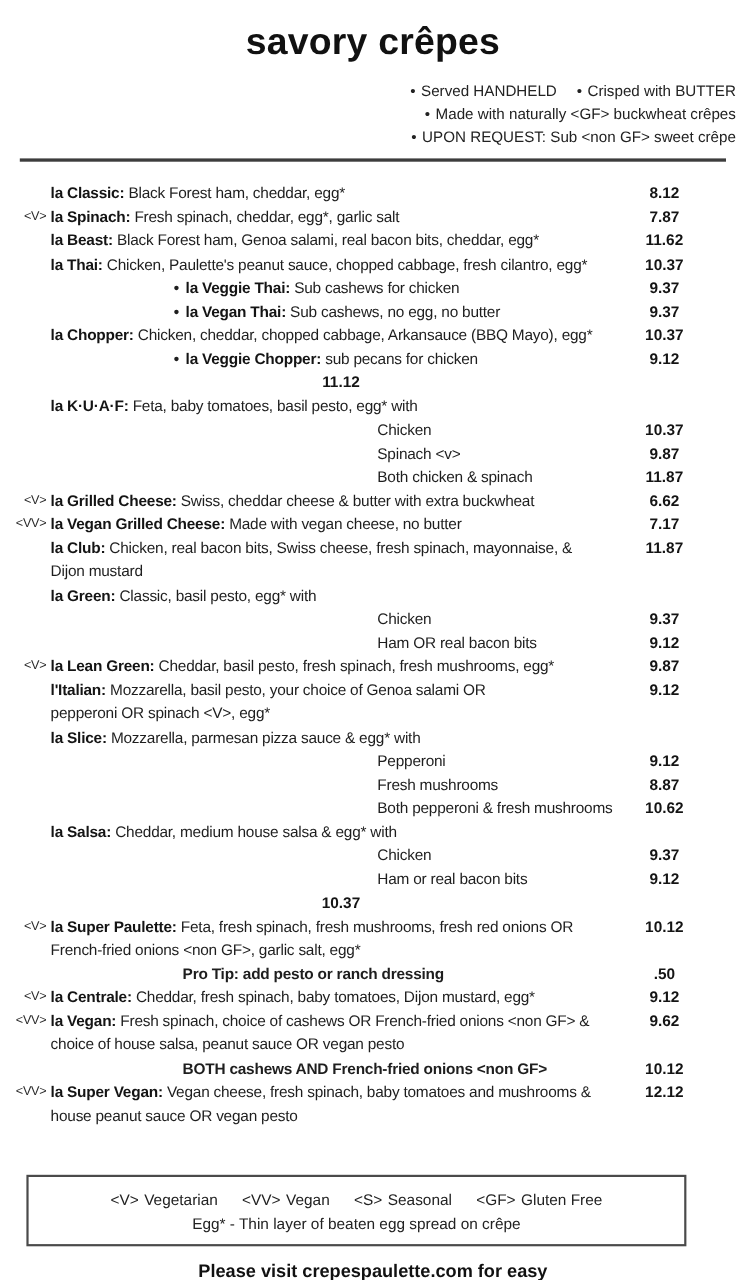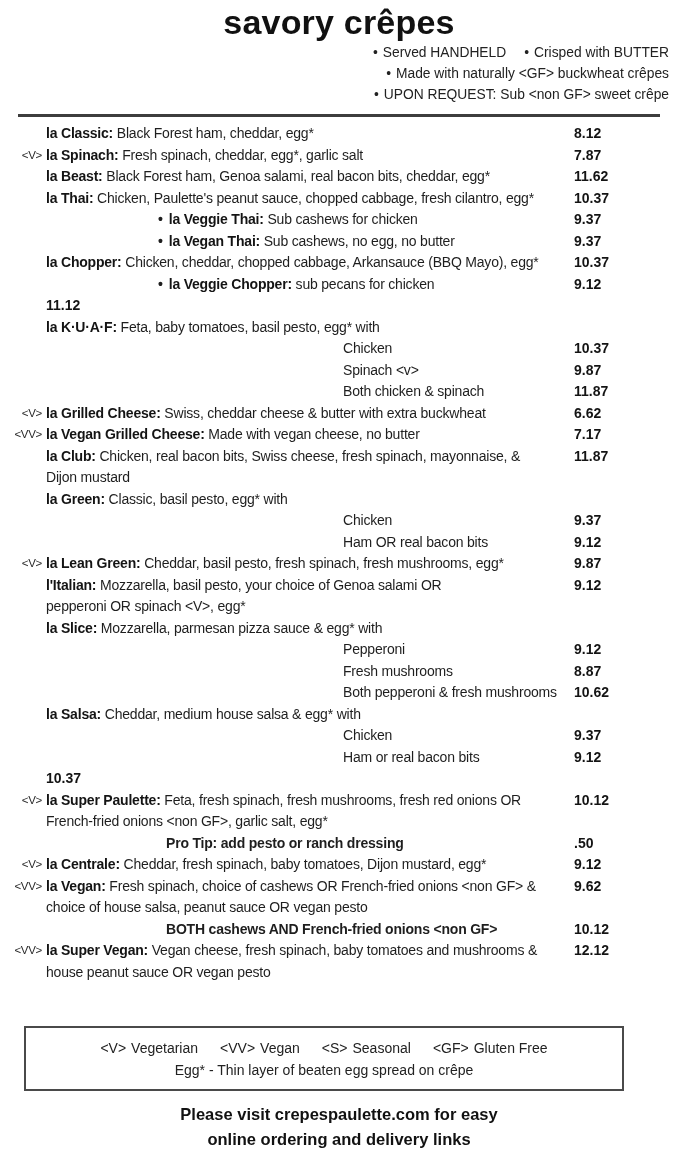--- a/index.html
+++ b/index.html
@@ -7,42 +7,42 @@
     position:relative;
     width:678px; height:1164px;
     background:#ffffff;
     color:#1e1e1e;
     font-family:"Liberation Sans", sans-serif;
     overflow:hidden;
   }
   .header { text-align:center; padding-top:4px; }
   .title {
     font-size:34px; font-weight:700; letter-spacing:0.2px;
-    color:#111; margin:0; line-height:36px;
+    color:#111; margin:16px; line-height:36px;
   }
   .bullets { margin-top:2px; font-size:13.8px; line-height:21px; color:#222;text-align:right; }
   .bline { white-space:nowrap; }
   .bseg { display:inline-block; margin:0 9px; }
   .bdot { margin-right:5px; }
   .rule { height:3px; background:#3d3d3d; margin:9px 18px 0 18px; }
 
   .menu {
-    margin-top:6px; margin-right:44px;
+    margin-top:18px; margin-right:44px;
     font-size:14px; line-height:21.5px; letter-spacing:-0.2px;
     color:#1e1e1e;
   }
   .row { display:grid; grid-template-columns:46px 1fr 60px; }
   .tag { text-align:right; padding-right:4px; font-size:11.5px; letter-spacing:-0.3px; color:#2a2a2a; white-space:nowrap; }
   .content { }
   .content.bullet { padding-left:112px; }
   .content.option { padding-left:297px; }
   .content.note   { padding-left:120px;font-weight:bold; }
   .name { font-weight:700; color:#141414; }
   .bdot2 { font-weight:700; margin-right:6px; }
-  .price { font-weight:700; text-align:left; color:#141414; letter-spacing:0; }
+  .price { font-weight:700; text-align:center; color:#141414; letter-spacing:0; }
 
   .legend-box {
     box-sizing:border-box;
     width:600px; margin:43px 0 0 24px;
     border:2px solid #4a4a4a;
     text-align:center;
     font-size:14px; line-height:22px;
     padding:9px 6px 8px 6px;
     color:#222;
   }

